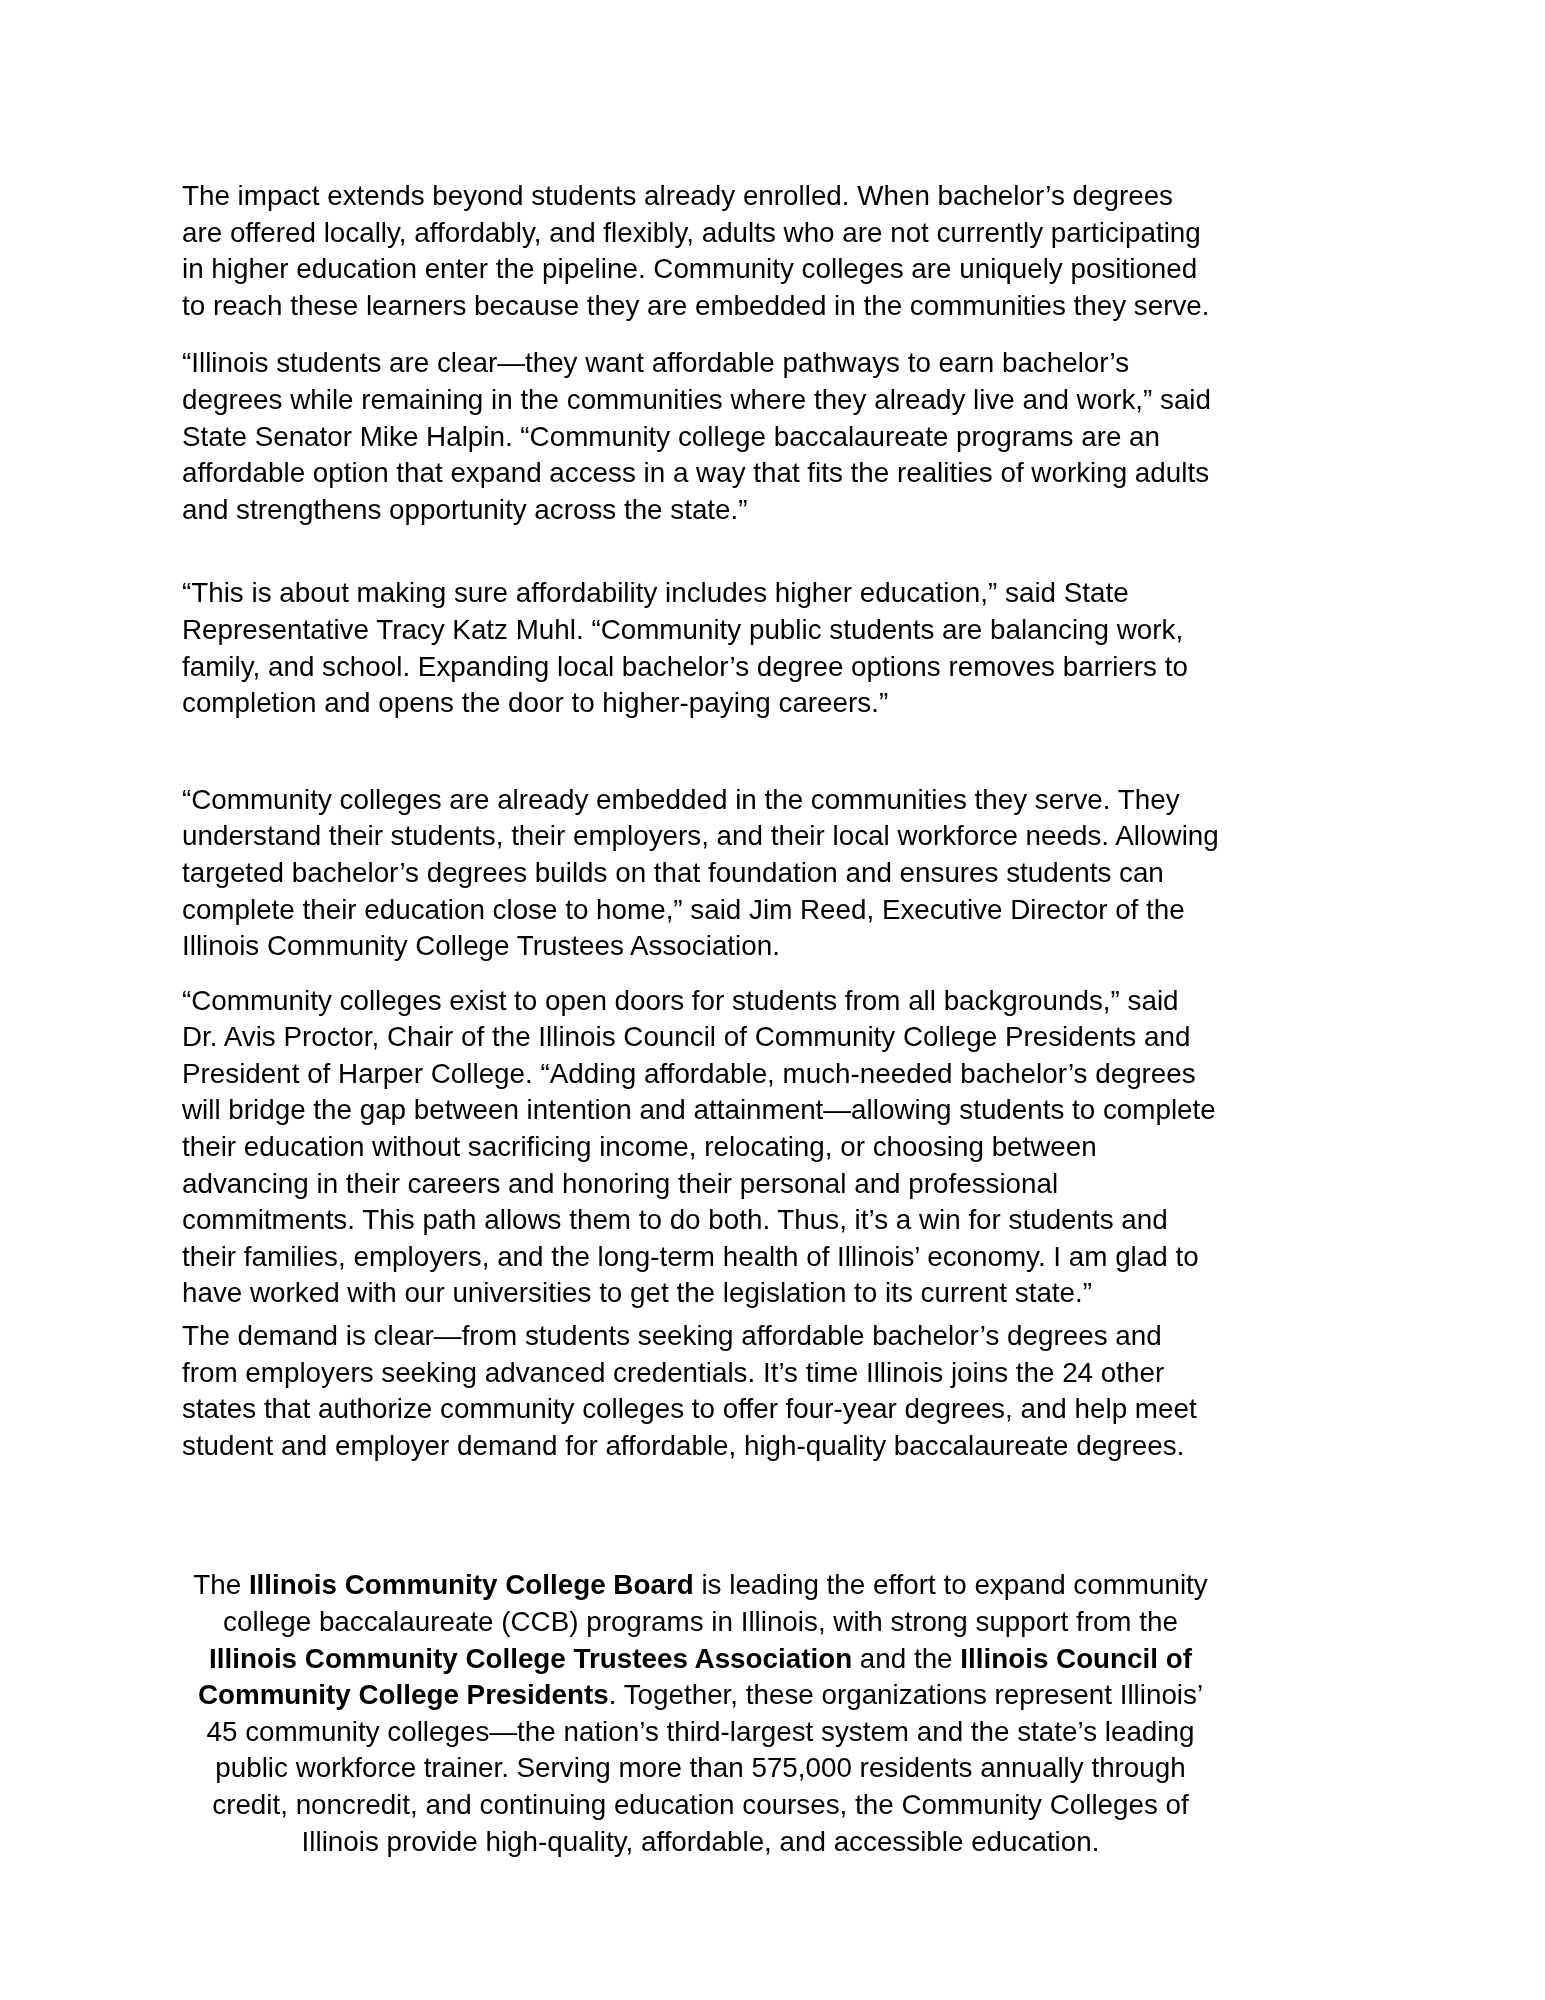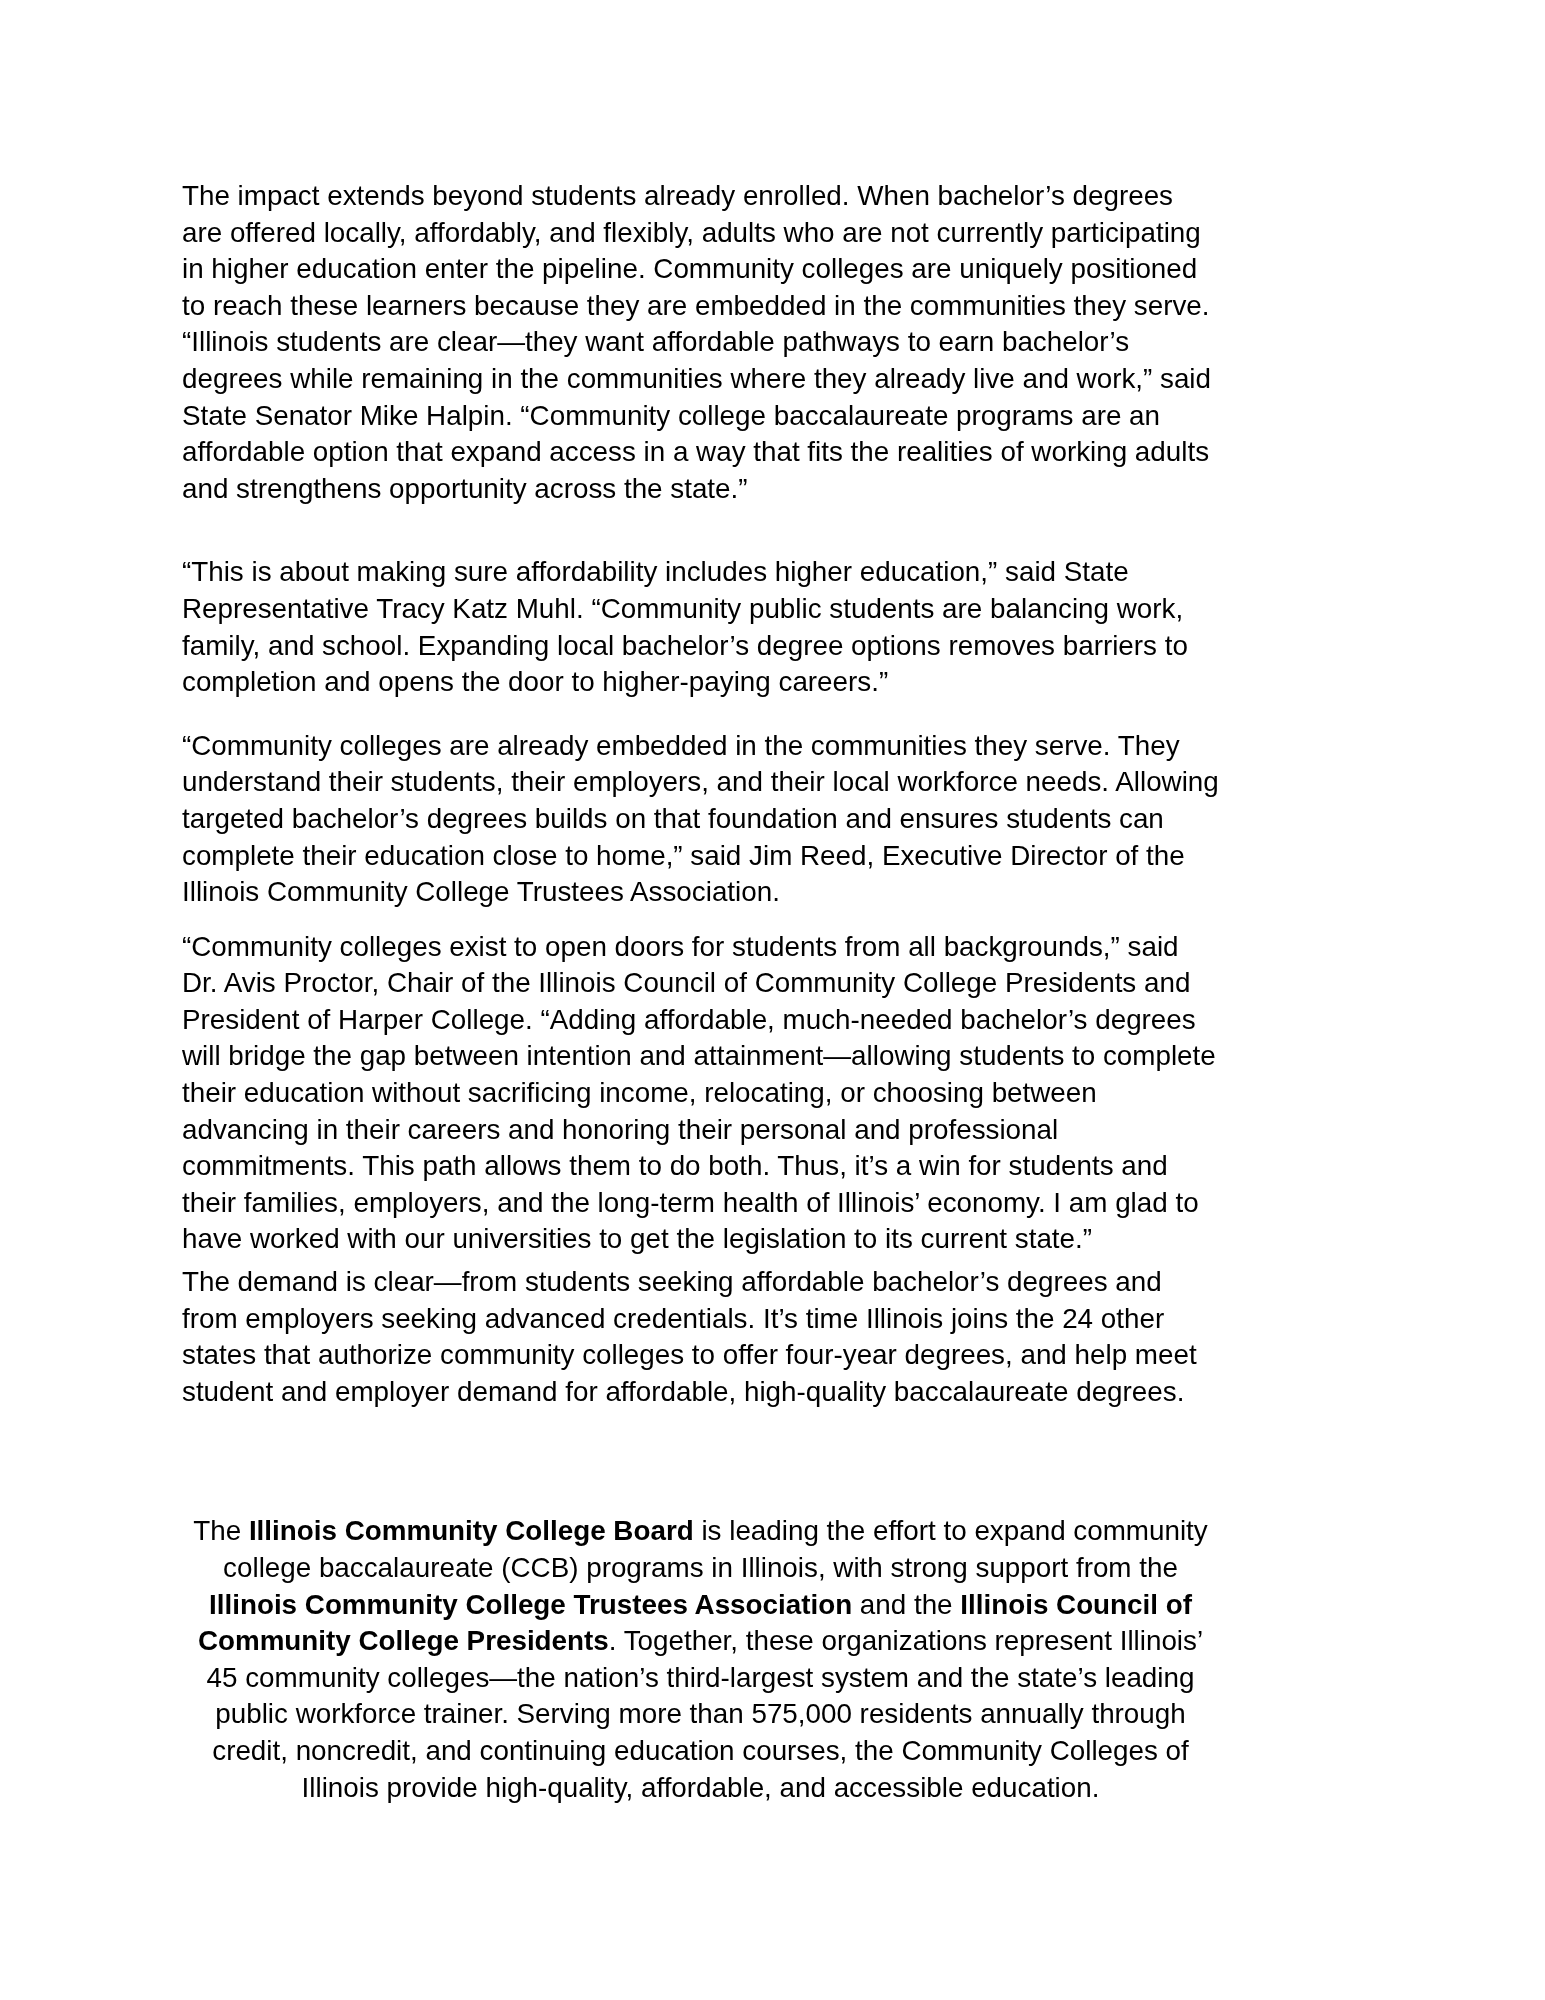--- a/index.html
+++ b/index.html
@@ -18,23 +18,23 @@
     padding: 178px 101px 0 182px;
   }
   .para {
     font-size: 27.8px;
     line-height: 36.6px;
     font-weight: 400;
     color: #000000;
     word-spacing: 0;
     letter-spacing: 0;
   }
-  .p2 { }
+  .p2 { margin-top: 21px; }
   .p3 { margin-top: 47px; }
-  .p4 { margin-top: 27px; }
+  .p4 { margin-top: 60px; }
   .p5 { margin-top: 18px; }
   .p6 { margin-top: 6px; }
   .heading {
     font-size: 32.5px;
     line-height: 40px;
     font-weight: 700;
     margin-top: -6px;
     color: #000000;
   }
   .p7 { margin-top: 103px; text-align: center; }

